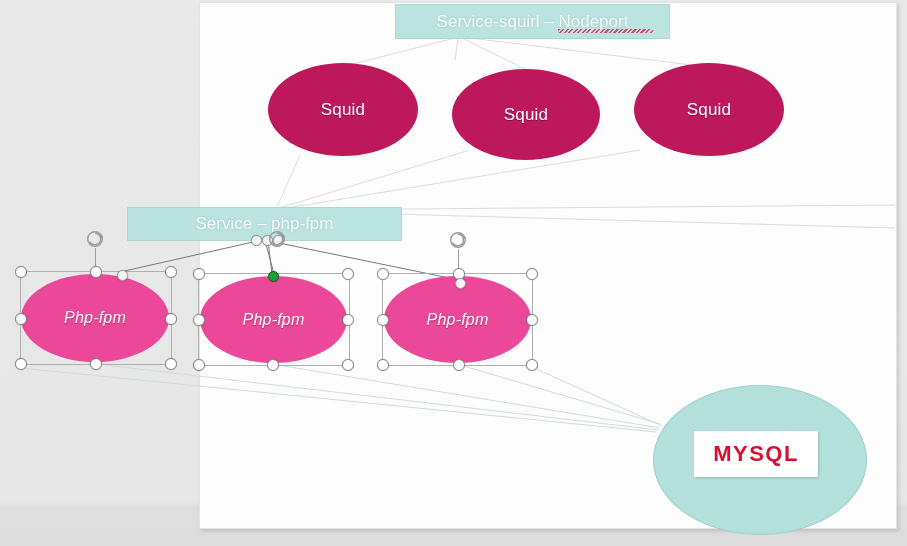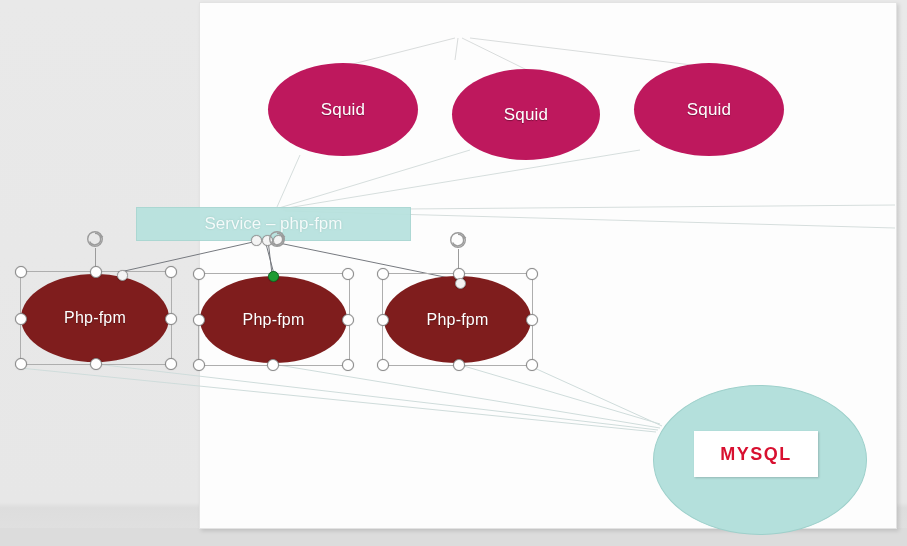--- a/index.html
+++ b/index.html
@@ -62,33 +62,34 @@
     font-size: 17px;
     letter-spacing: 0.2px;
     text-shadow: 0 1px 1px rgba(0,0,0,0.35);
     user-select: none;
   }
   .node.squid {
     background: #be185d;
     font-size: 17px;
   }
   .node.phpfpm {
-    background: #7f1d1d;
+    background: #ec4899;
     font-size: 16px;
+    font-style: italic;
   }
   .node.mysql-ellipse {
     background: #b4e0dc;
     border: 1px solid #9ed0cb;
   }
   .mysql-label {
     position: absolute;
     background: #ffffff;
     color: #d81030;
     font-weight: bold;
-    font-size: 18px;
+    font-size: 22px;
     letter-spacing: 1.5px;
     display: flex;
     align-items: center;
     justify-content: center;
     box-shadow: 1px 1px 2px rgba(0,0,0,0.18);
   }
   
   .service-box {
     position: absolute;
     background: #b7e2de;
@@ -191,34 +192,38 @@
 
     <g stroke="#cfdcdb" stroke-width="1" fill="none">
       <path d="M 20 368 L 656 432"></path>
       <path d="M 96 364 L 658 430"></path>
       <path d="M 272 364 L 660 428"></path>
       <path d="M 457 364 L 660 424"></path>
       <path d="M 530 366 L 662 426"></path>
     </g>
   </svg>
 
+  <div class="service-box" style="left:395px; top:4px; width:273px; height:33px;">
+    <span class="label">Service-squirl   –   Nodeport</span>
+    <span class="squiggle" style="left:162px; width:95px;"></span>
+  </div>
 
   <div class="node squid" style="left:268px; top:63px; width:150px; height:93px;">
     <span>Squid</span>
   </div>
 
   <div class="node squid" style="left:452px; top:69px; width:148px; height:91px;">
     <span>Squid</span>
   </div>
 
   <div class="node squid" style="left:634px; top:63px; width:150px; height:93px;">
     <span>Squid</span>
   </div>
 
-  <div class="service-box" style="left:136px; top:207px; width:273px; height:32px;align-items:center;">
+  <div class="service-box" style="left:127px; top:207px; width:273px; height:32px;align-items:center;">
     <span class="label">Service – php-fpm</span>
   </div>
 
   <div class="handle conn" style="left:255px; top:239px;"></div>
   <div class="handle conn" style="left:266px; top:239px;"></div>
   <div class="handle conn" style="left:277px; top:239px;"></div>
 
   <svg class="rot-handle" style="left:277px; top:239px;" viewBox="0 0 18 18">
     <circle cx="9" cy="9" r="7.3" fill="none" stroke="#9b9b9b" stroke-width="1.4"></circle>
     <path d="M 9 3.2 A 5.8 5.8 0 1 1 3.6 11.5" fill="none" stroke="#9b9b9b" stroke-width="1.5"></path>

